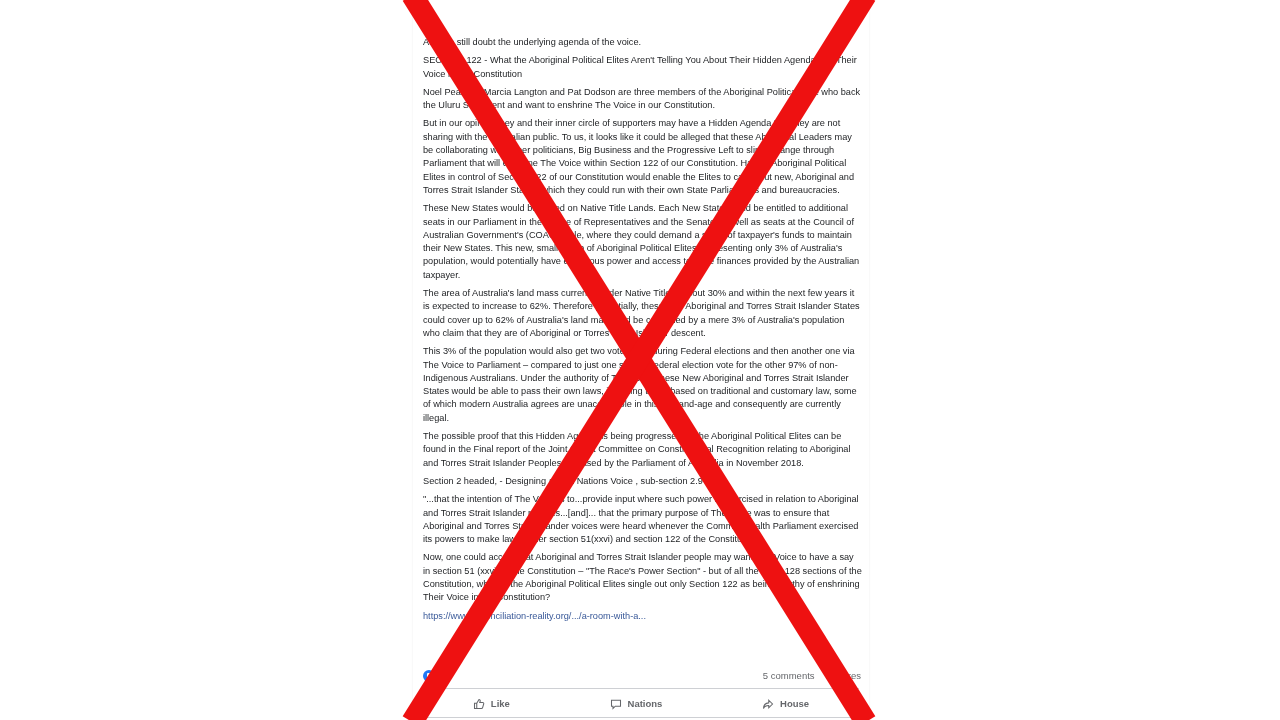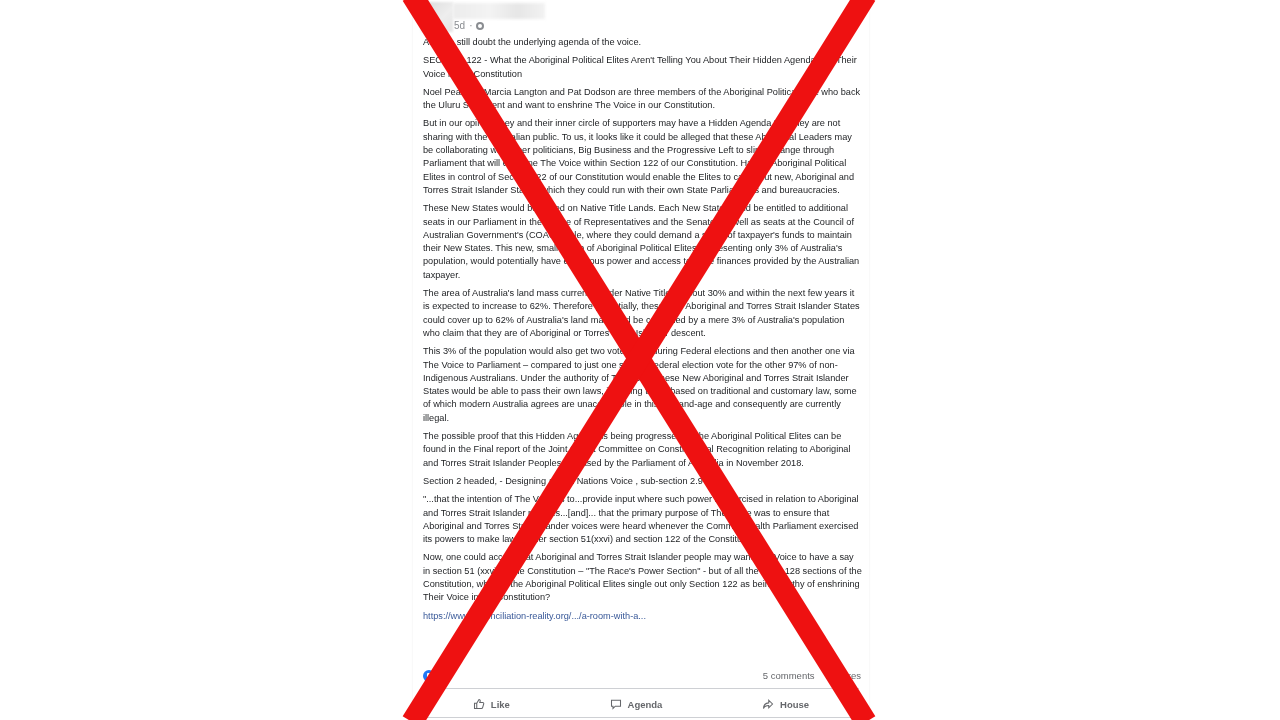--- a/index.html
+++ b/index.html
@@ -57,37 +57,28 @@
       background: #fff; border-radius: 1px;
     }
     .like-count { position: absolute; left: 28px; top: 2px; }
     .stats-right { position: absolute; right: 8px; top: 2px; display: flex; gap: 10px; }
     .divider { position: absolute; left: 10px; width: 436px; height: 1px; background: #ced0d4; }
     .actions {
       position: absolute; left: 10px; top: 691px; width: 436px; height: 26px;
       display: flex; justify-content: space-around; align-items: center;
       font-size: 9.5px; font-weight: bold; color: #65676b;
     }
-    .action { display: flex; align-items: center; gap: 6px; cursor: pointer; padding: 4px 20px; }
+    .action { display: flex; align-items: flex-start; gap: 6px; cursor: pointer; padding: 4px 20px; }
     .action svg { width: 12px; height: 12px; }
     .xmark { position: absolute; left: 0; top: 0; width: 1280px; height: 720px; pointer-events: none; }
   </style>
 </head>
 <body>
 
 <div class="card">
-  <div class="header">
-    <div class="avatar"></div>
-    <div class="name-blur"></div>
-    <div class="meta">
-      <span>5d</span>
-      <span>·</span>
-      <span class="globe"></span>
-    </div>
-  </div>
 
   <div class="body-text">
     <p>Anyone still doubt the underlying agenda of the voice.</p>
     <p>SECTION 122 - What the Aboriginal Political Elites Aren't Telling You About Their Hidden Agenda and Their Voice in our Constitution</p>
     <p>Noel Pearson, Marcia Langton and Pat Dodson are three members of the Aboriginal Political Elite who back the Uluru Statement and want to enshrine The Voice in our Constitution.</p>
     <p>But in our opinion they and their inner circle of supporters may have a Hidden Agenda that they are not sharing with the Australian public. To us, it looks like it could be alleged that these Aboriginal Leaders may be collaborating with other politicians, Big Business and the Progressive Left to slip a change through Parliament that will enshrine The Voice within Section 122 of our Constitution. Having Aboriginal Political Elites in control of Section 122 of our Constitution would enable the Elites to carve-out new, Aboriginal and Torres Strait Islander States, which they could run with their own State Parliaments and bureaucracies.</p>
     <p>These New States would be based on Native Title Lands. Each New State would be entitled to additional seats in our Parliament in the House of Representatives and the Senate, as well as seats at the Council of Australian Government's (COAG) table, where they could demand a share of taxpayer's funds to maintain their New States. This new, small group of Aboriginal Political Elites, representing only 3% of Australia's population, would potentially have enormous power and access to huge finances provided by the Australian taxpayer.</p>
     <p>The area of Australia's land mass currently under Native Title is about 30% and within the next few years it is expected to increase to 62%. Therefore potentially, these new Aboriginal and Torres Strait Islander States could cover up to 62% of Australia's land mass and be controlled by a mere 3% of Australia's population who claim that they are of Aboriginal or Torres Strait Islander descent.</p>
     <p>This 3% of the population would also get two votes, one during Federal elections and then another one via The Voice to Parliament – compared to just one single, Federal election vote for the other 97% of non-Indigenous Australians. Under the authority of The Voice, these New Aboriginal and Torres Strait Islander States would be able to pass their own laws, including those based on traditional and customary law, some of which modern Australia agrees are unacceptable in this day-and-age and consequently are currently illegal.</p>
     <p>The possible proof that this Hidden Agenda is being progressed by the Aboriginal Political Elites can be found in the Final report of the Joint Select Committee on Constitutional Recognition relating to Aboriginal and Torres Strait Islander Peoples, released by the Parliament of Australia in November 2018.</p>
@@ -112,21 +103,21 @@
     <div class="action">
       <svg viewBox="0 0 16 16" fill="none" stroke="#65676b" stroke-width="1.4">
         <path d="M2 7h3v7H2z M5 7l3-5c1 0 2 1 1.6 2.4L9 6h4c1 0 1.6 1 1.3 1.9l-1.5 5c-.2.7-.8 1.1-1.5 1.1H5"></path>
       </svg>
       <span>Like</span>
     </div>
     <div class="action">
       <svg viewBox="0 0 16 16" fill="none" stroke="#65676b" stroke-width="1.4">
         <path d="M2 3h12v8H7l-3 3v-3H2z"></path>
       </svg>
-      <span>Agenda</span>
+      <span>Nations</span>
     </div>
     <div class="action">
       <svg viewBox="0 0 16 16" fill="none" stroke="#65676b" stroke-width="1.4">
         <path d="M9 3l5 5-5 5V10C5 10 3 11.5 2 14c0-4 2-7 7-7.5z"></path>
       </svg>
       <span>House</span>
     </div>
   </div>
 
   <div class="divider" style="top:717px;"></div>

